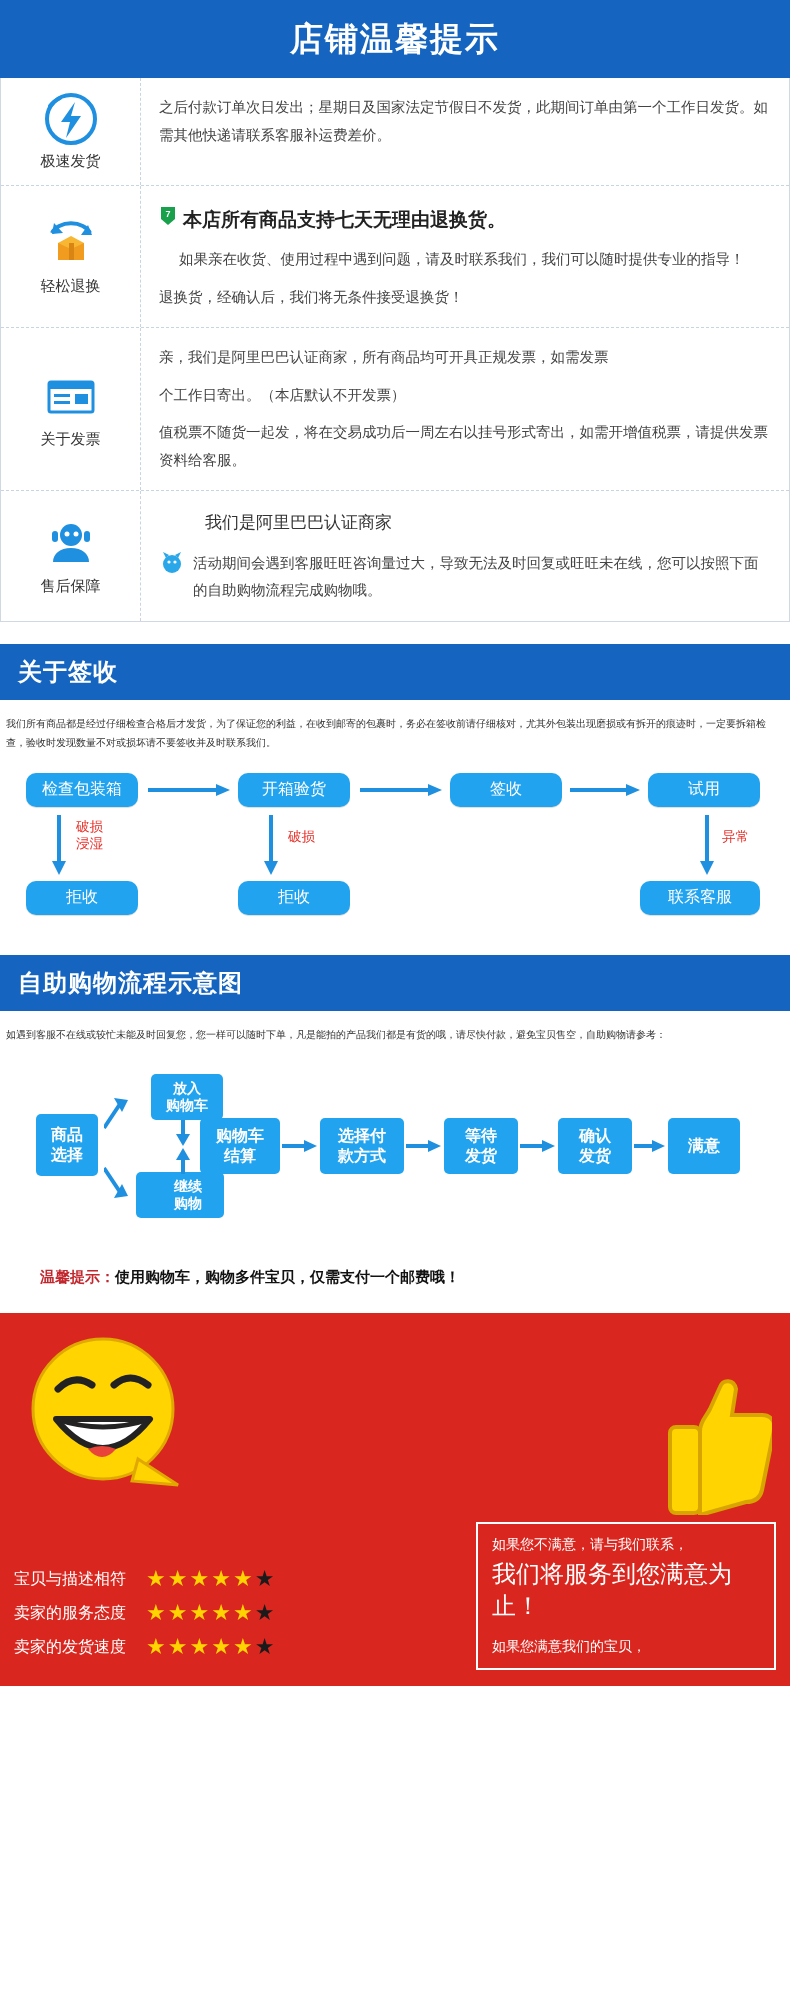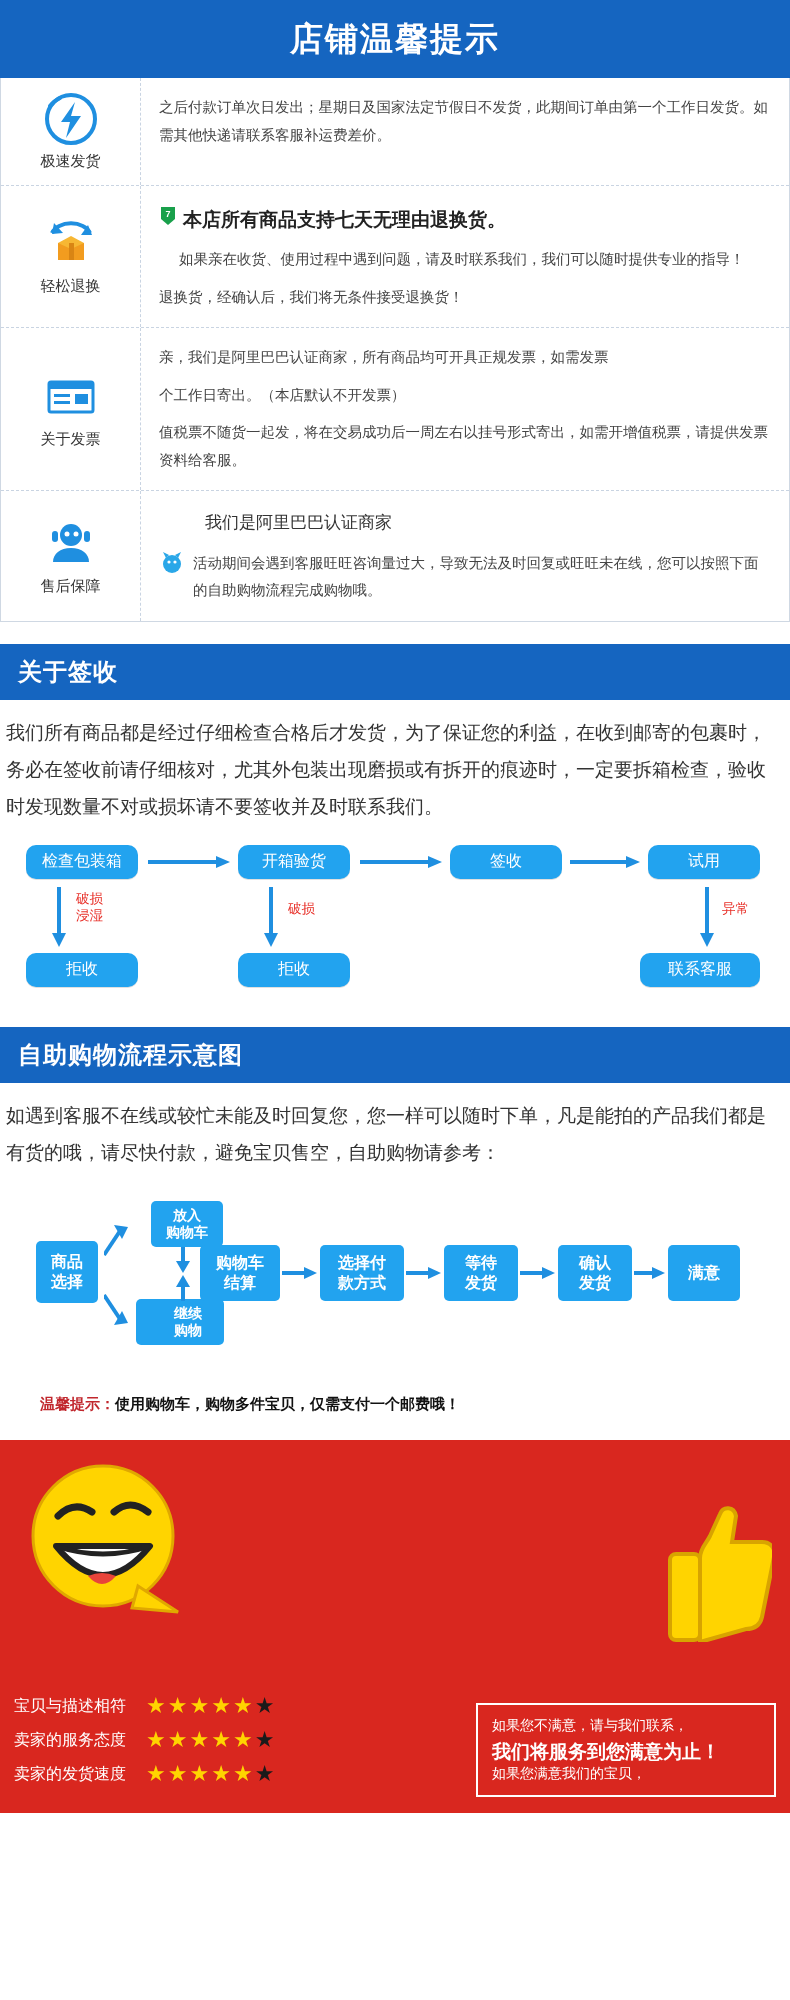--- a/index.html
+++ b/index.html
@@ -32,21 +32,21 @@
 
   
   .ico{width:54px;height:54px;display:block;}
 
   
   .sec-head{
     background:#1565c0;color:#fff;font-size:24px;font-weight:bold;
     padding:12px 18px;letter-spacing:1px;
   }
   .sec-wrap{margin-top:22px;}
-  .para{font-size:19px;line-height:1.95;color:#333;padding:14px 6px 4px 6px;}
+  .para{font-size:10px;line-height:1.95;color:#333;padding:14px 6px 4px 6px;}
 
   
   .flow1{position:relative;height:170px;margin-top:6px;}
   .pill{
     position:absolute;background:#22a3ef;color:#fff;border-radius:10px;
     font-size:16px;display:flex;align-items:center;justify-content:center;
     box-shadow:0 1px 0 rgba(0,0,0,.12);
   }
   .pill.small{width:112px;height:34px;}
   .pill.wide{width:120px;height:34px;}
@@ -71,21 +71,21 @@
   .rating-row{display:flex;align-items:center;margin-bottom:12px;}
   .rating-name{color:#fff;font-size:16px;width:132px;}
   .stars{display:flex;align-items:center;gap:2px;}
   .star{font-size:22px;color:#ffd400;line-height:1;}
   .star.dark{color:#1a1a1a;}
   .msg-box{
     position:absolute;right:14px;bottom:16px;width:300px;border:2px solid #fff;
     padding:12px 14px;box-sizing:border-box;color:#fff;
   }
   .msg-box .l1{font-size:14px;margin-bottom:4px;}
-  .msg-box .l2{font-size:19px;font-weight:bold;margin-bottom:0;}
+  .msg-box .l2{font-size:24px;font-weight:normal;margin-bottom:16px;}
   .msg-box .l3{font-size:14px;}
 </style>
 </head>
 <body>
 
 <div class="page">
 
   <div class="banner">
     <div class="banner-title">店铺温馨提示</div>
   </div>

